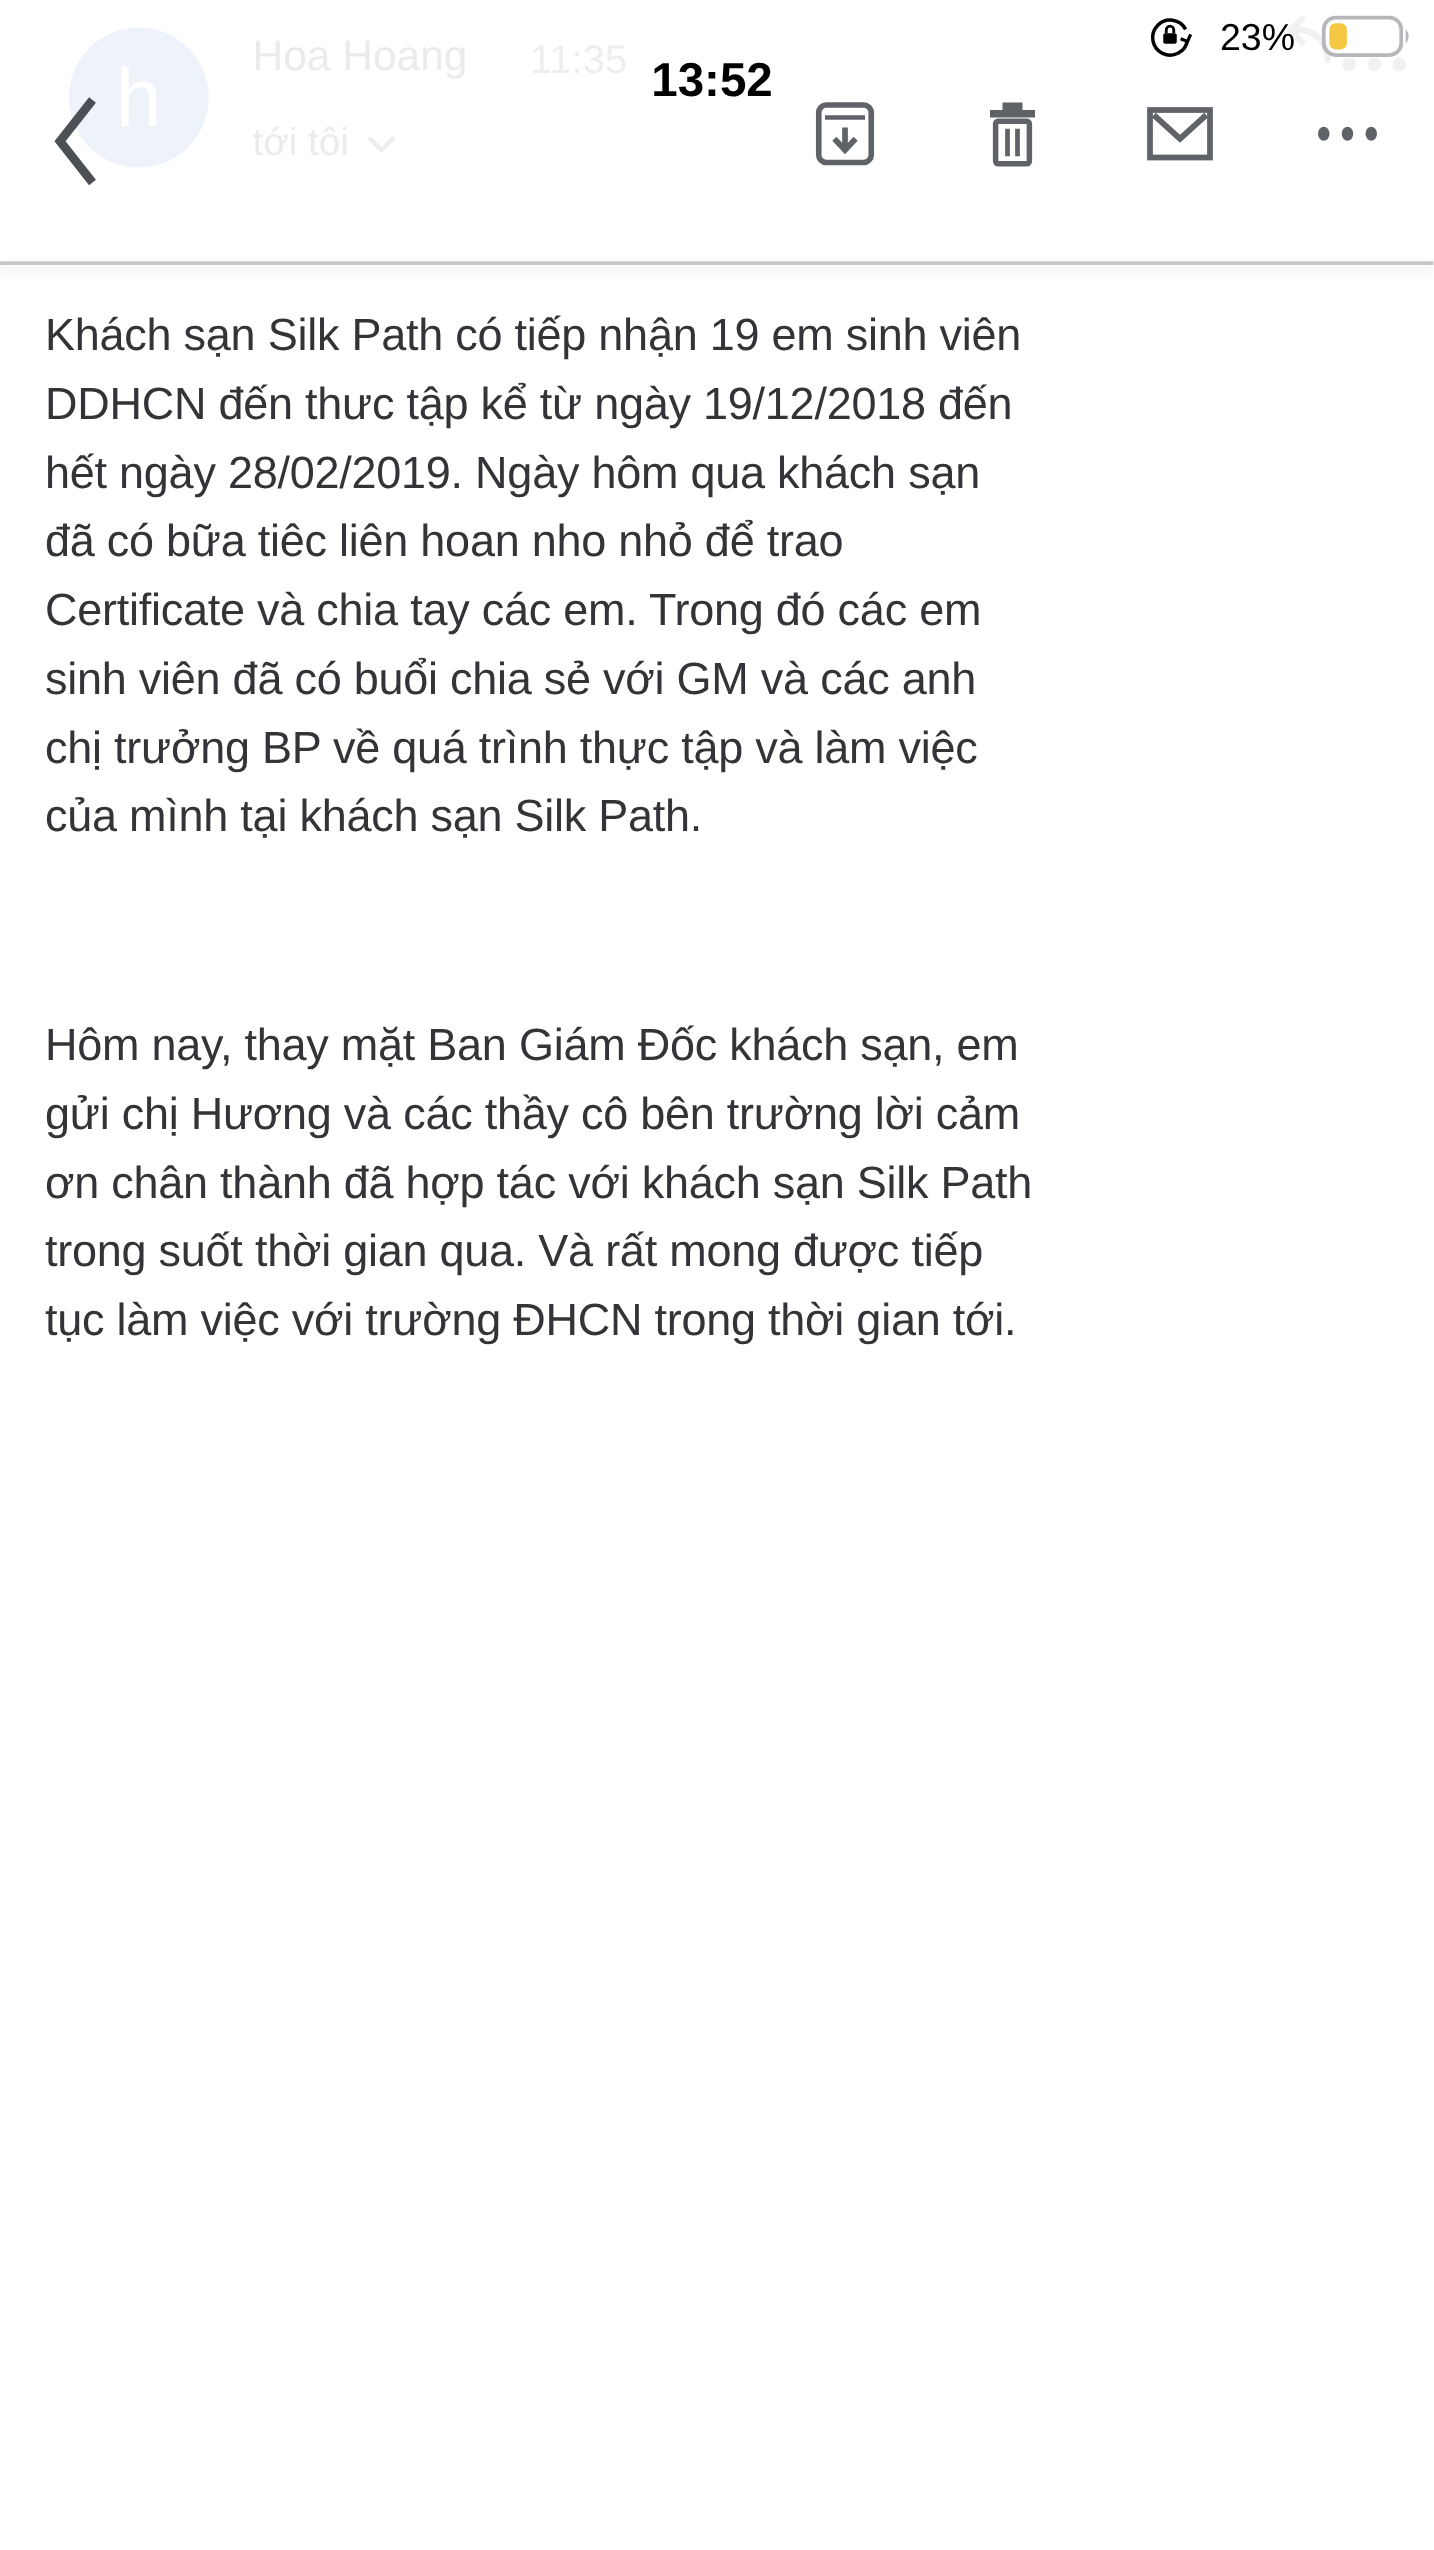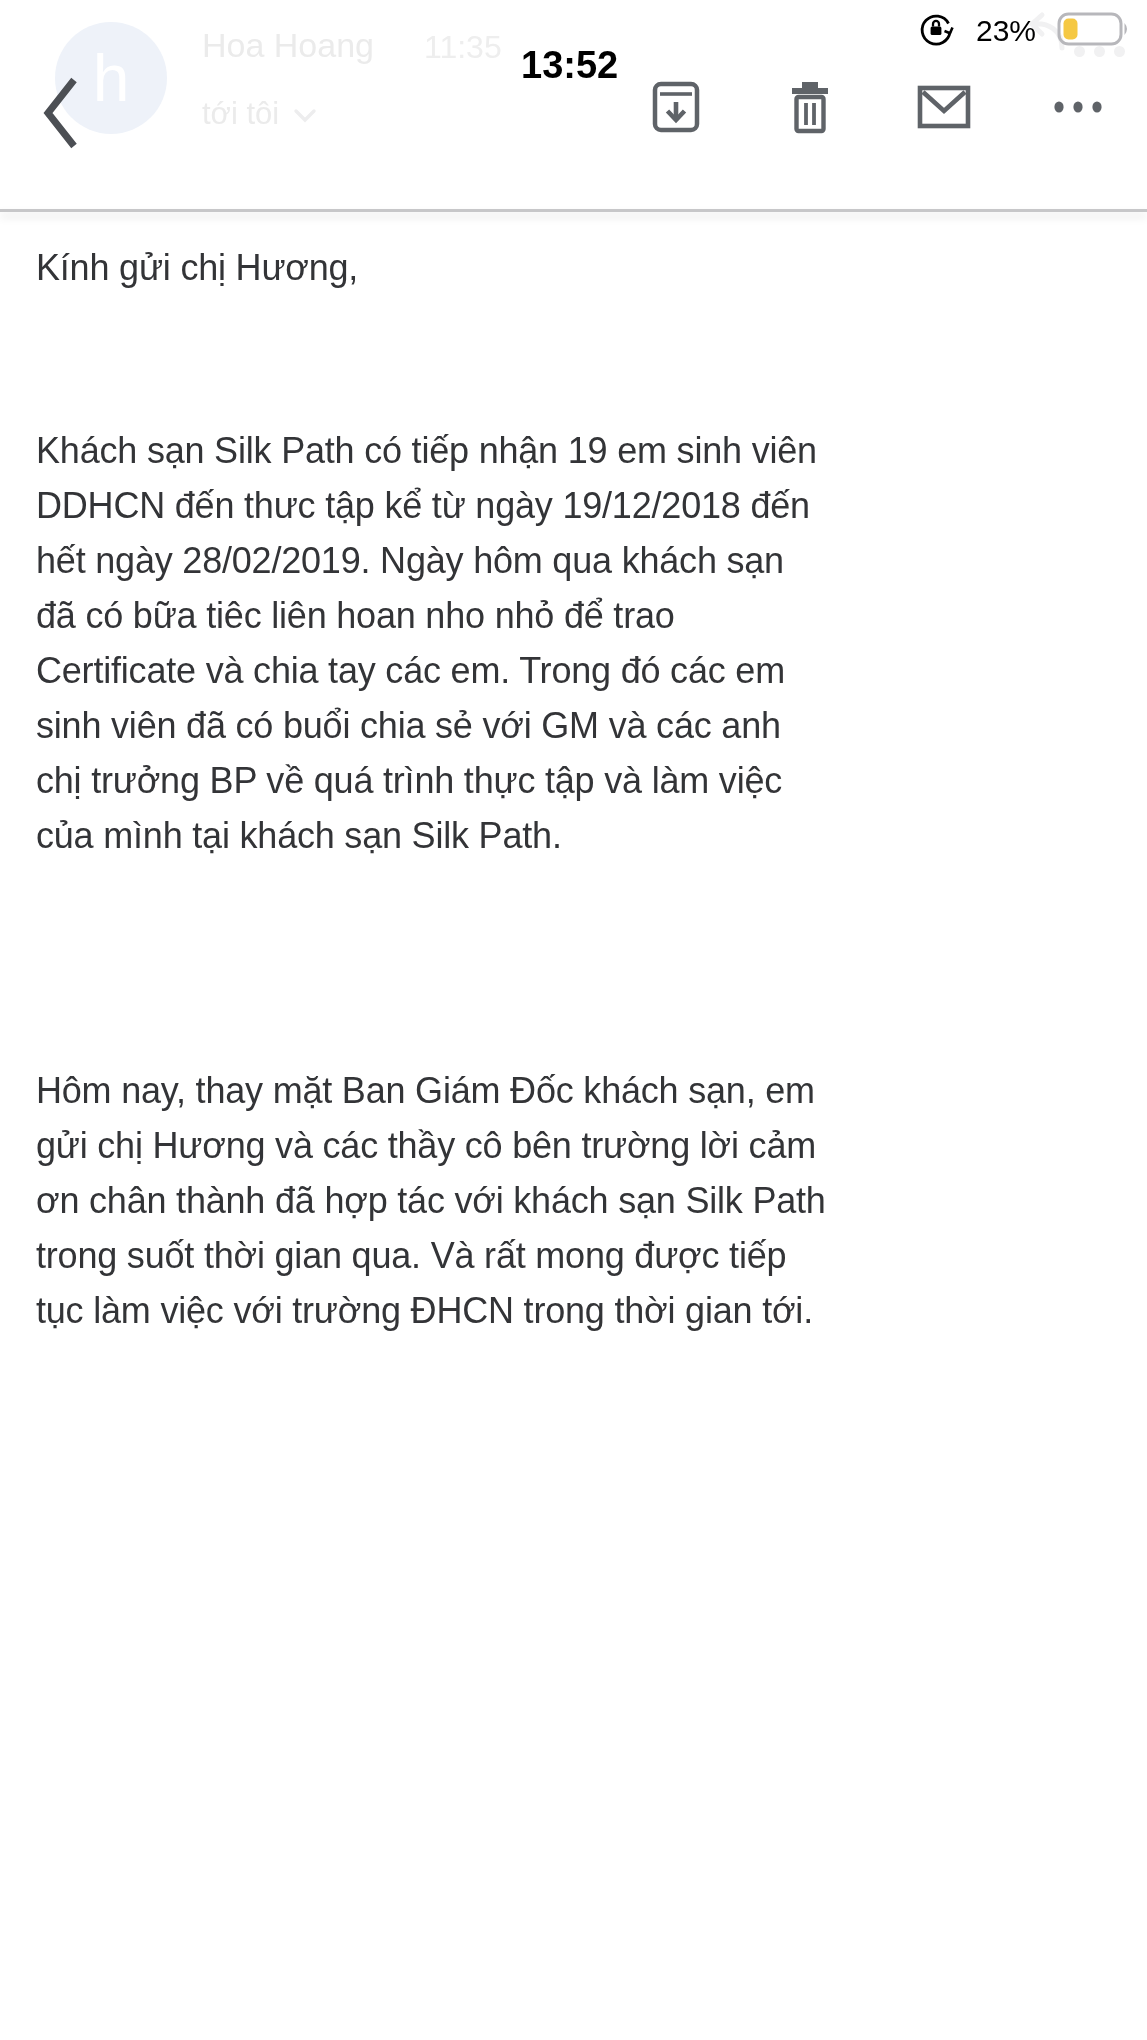--- a/index.html
+++ b/index.html
@@ -160,21 +160,20 @@
             <ellipse cx="47" cy="10" rx="4.6" ry="5.6" fill="#5f6368"></ellipse>
           </svg>
         </span>
       </button>
     </div>
   </div>
 
   <div class="divider"></div>
 
   <div class="mail-body">
-    <p>Kính gửi chị Hương,</p>
     <p>Khách sạn Silk Path có tiếp nhận 19 em sinh viên
 DDHCN đến thưc tập kể từ ngày 19/12/2018 đến
 hết ngày 28/02/2019. Ngày hôm qua khách sạn
 đã có bữa tiêc liên hoan nho nhỏ để trao
 Certificate và chia tay các em. Trong đó các em
 sinh viên đã có buổi chia sẻ với GM và các anh
 chị trưởng BP về quá trình thực tập và làm việc
 của mình tại khách sạn Silk Path.</p>
     <p>Hôm nay, thay mặt Ban Giám Đốc khách sạn, em
 gửi chị Hương và các thầy cô bên trường lời cảm

